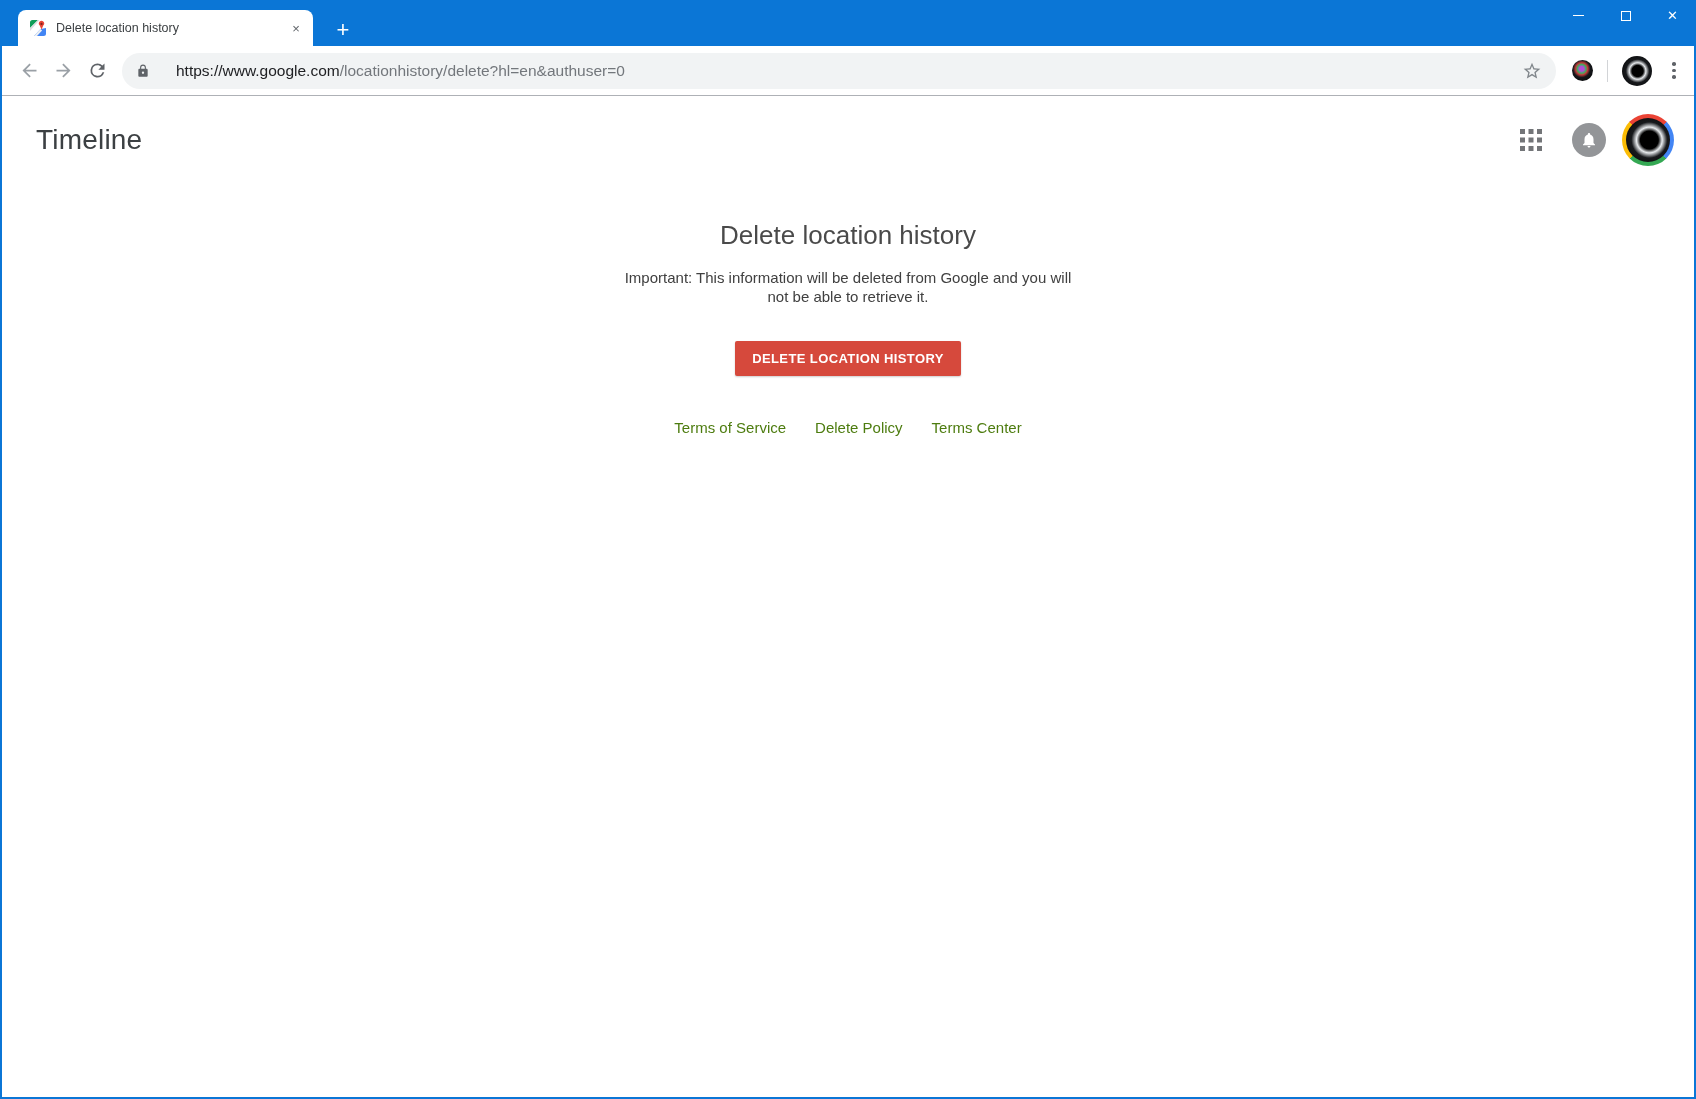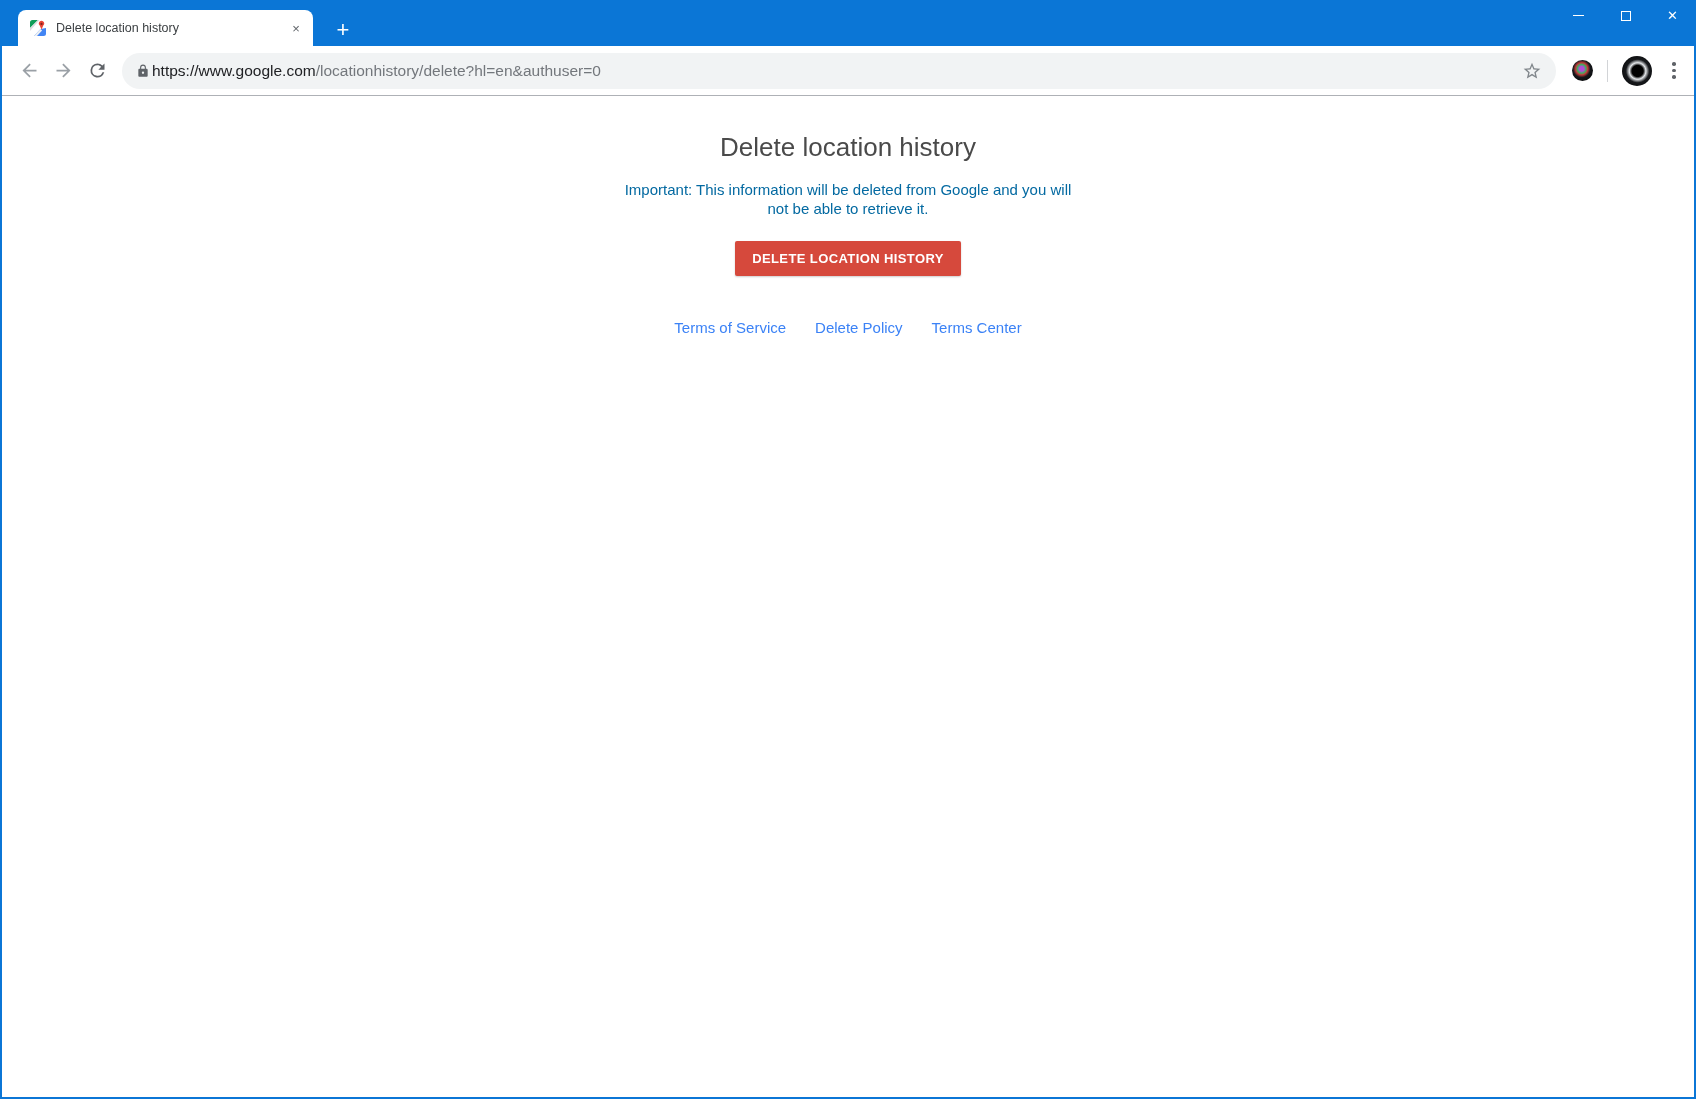--- a/index.html
+++ b/index.html
@@ -24,21 +24,21 @@
   .close-glyph { font-size:13px; line-height:1; }
 
   
   .toolbar { height:50px; background:#ffffff; border-bottom:1px solid #aeb1b6; display:flex; align-items:center; padding:0 10px 0 12px; position:relative; }
   .nav-btn { width:34px; height:34px; display:flex; align-items:center; justify-content:center; border-radius:50%; }
   .nav-btn svg { width:21px; height:21px; }
   .icon-muted { fill:#9aa0a6; }
   .icon-dark { fill:#5f6368; }
   .omnibox { flex:1; height:36px; background:#f1f3f4; border-radius:18px; margin:0 8px; display:flex; align-items:center; padding:0 14px; min-width:0; }
   .omnibox .lock { width:14px; height:14px; flex:0 0 14px; }
-  .url-text { margin-left:2px; font-size:15.5px; white-space:nowrap; overflow:hidden; }
+  .url-text { margin-left:26px; font-size:15.5px; white-space:nowrap; overflow:hidden; }
   .url-host { color:#202124; }
   .url-path { color:#73777c; }
   .omni-spacer { flex:1; }
   .star-btn { width:20px; height:20px; }
   .star-btn svg { width:20px; height:20px; }
   .ext-icon { width:21px; height:21px; border-radius:50%; margin:0 8px;
     background:radial-gradient(circle at 46% 42%, #b14cd8 0 14%, #3bb15e 26%, #c23b3b 36%, #14161a 52%, #000 100%); }
   .toolbar-sep { width:1px; height:22px; background:#d2d4d7; margin:0 6px; }
   .toolbar-avatar { width:30px; height:30px; border-radius:50%; margin:0 8px;
     background:radial-gradient(circle at 52% 50%, #000 0 26%, #e4e7ea 38%, #17191c 54%, #000 100%); }
@@ -53,24 +53,24 @@
   .apps-grid { width:22px; height:22px; margin-right:30px; }
   .bell-wrap { width:34px; height:34px; border-radius:50%; background:#939598; display:flex; align-items:center; justify-content:center; margin-right:16px; }
   .bell-wrap svg { width:18px; height:18px; fill:#ffffff; }
   .account-ring { width:52px; height:52px; border-radius:50%; display:flex; align-items:center; justify-content:center;
     background:conic-gradient(from 315deg, #ea4335 0 25%, #4285f4 0 50%, #34a853 0 75%, #fbbc05 0 100%); }
   .account-photo { width:44px; height:44px; border-radius:50%;
     background:radial-gradient(circle at 53% 50%, #000 0 28%, #e8ebee 40%, #17191c 56%, #000 100%); }
 
   .content { text-align:center; }
   .main-title { margin-top:36px; font-size:26px; font-weight:400; color:#4a4a4a; line-height:30px; }
-  .warning { margin:18px auto 0; max-width:458px; font-size:15px; line-height:19px; color:#0369a1; }
+  .warning { margin:18px auto 12px; max-width:458px; font-size:15px; line-height:19px; color:#404040; }
   .delete-btn { margin-top:23px; display:inline-block; background:#d6493c; color:#ffffff; border:none; border-radius:2px; padding:10px 17px; font-size:13px; font-weight:bold; letter-spacing:0.4px; font-family:"Liberation Sans", sans-serif; box-shadow:0 1px 2px rgba(0,0,0,0.2); cursor:pointer; }
   .footer-links { margin-top:43px; display:flex; justify-content:center; gap:29px; font-size:15px; color:#757575; }
-  .footer-links a { color:#3b82f6; text-decoration:none; cursor:pointer; }
+  .footer-links a { color:#4d7c0f; text-decoration:none; cursor:pointer; }
 </style>
 </head>
 <body>
 
 <div class="tabstrip">
   <div class="tab">
     <svg class="tab-favicon" viewBox="0 0 16 16">
       <rect width="16" height="16" rx="2.5" fill="#ffffff"></rect>
       <path d="M0 2.5A2.5 2.5 0 0 1 2.5 0H8L0 8z" fill="#0f9d58"></path>
       <path d="M16 8v5.5A2.5 2.5 0 0 1 13.5 16H4l6.5-7z" fill="#4285f4"></path>
@@ -128,20 +128,46 @@
   <div class="toolbar-sep"></div>
   <div class="toolbar-avatar"></div>
   <div class="menu-dots">
       <i></i>
       <i></i>
       <i></i>
     </div>
 </div>
 
 <div class="page">
+  <div class="page-header">
+    <div class="page-title">Timeline</div>
+    <div class="header-icons">
+      <svg class="apps-grid" viewBox="0 0 22 22">
+        <g fill="#737578">
+          <rect x="0" y="0" width="5" height="5"></rect>
+            <rect x="8.5" y="0" width="5" height="5"></rect>
+            <rect x="17" y="0" width="5" height="5"></rect>
+          <rect x="0" y="8.5" width="5" height="5"></rect>
+            <rect x="8.5" y="8.5" width="5" height="5"></rect>
+            <rect x="17" y="8.5" width="5" height="5"></rect>
+          <rect x="0" y="17" width="5" height="5"></rect>
+            <rect x="8.5" y="17" width="5" height="5"></rect>
+            <rect x="17" y="17" width="5" height="5"></rect>
+        </g>
+      </svg>
+      <div class="bell-wrap">
+        <svg viewBox="0 0 24 24">
+            <path d="M12 22c1.1 0 2-.9 2-2h-4c0 1.1.9 2 2 2zm6-6v-5c0-3.07-1.63-5.64-4.5-6.32V4c0-.83-.67-1.5-1.5-1.5S10.5 3.17 10.5 4v.68C7.64 5.36 6 7.92 6 11v5l-2 2v1h16v-1l-2-2z"></path>
+          </svg>
+      </div>
+      <div class="account-ring">
+        <div class="account-photo"></div>
+      </div>
+    </div>
+  </div>
 
   <div class="content">
     <h2 class="main-title">Delete location history</h2>
     <p class="warning">Important: This information will be deleted from Google and you will not be able to retrieve it.</p>
     <button class="delete-btn">DELETE LOCATION HISTORY</button>
     <div class="footer-links">
       <a>Terms of Service</a>
       <a>Delete Policy</a>
       <a>Terms Center</a>
     </div>

